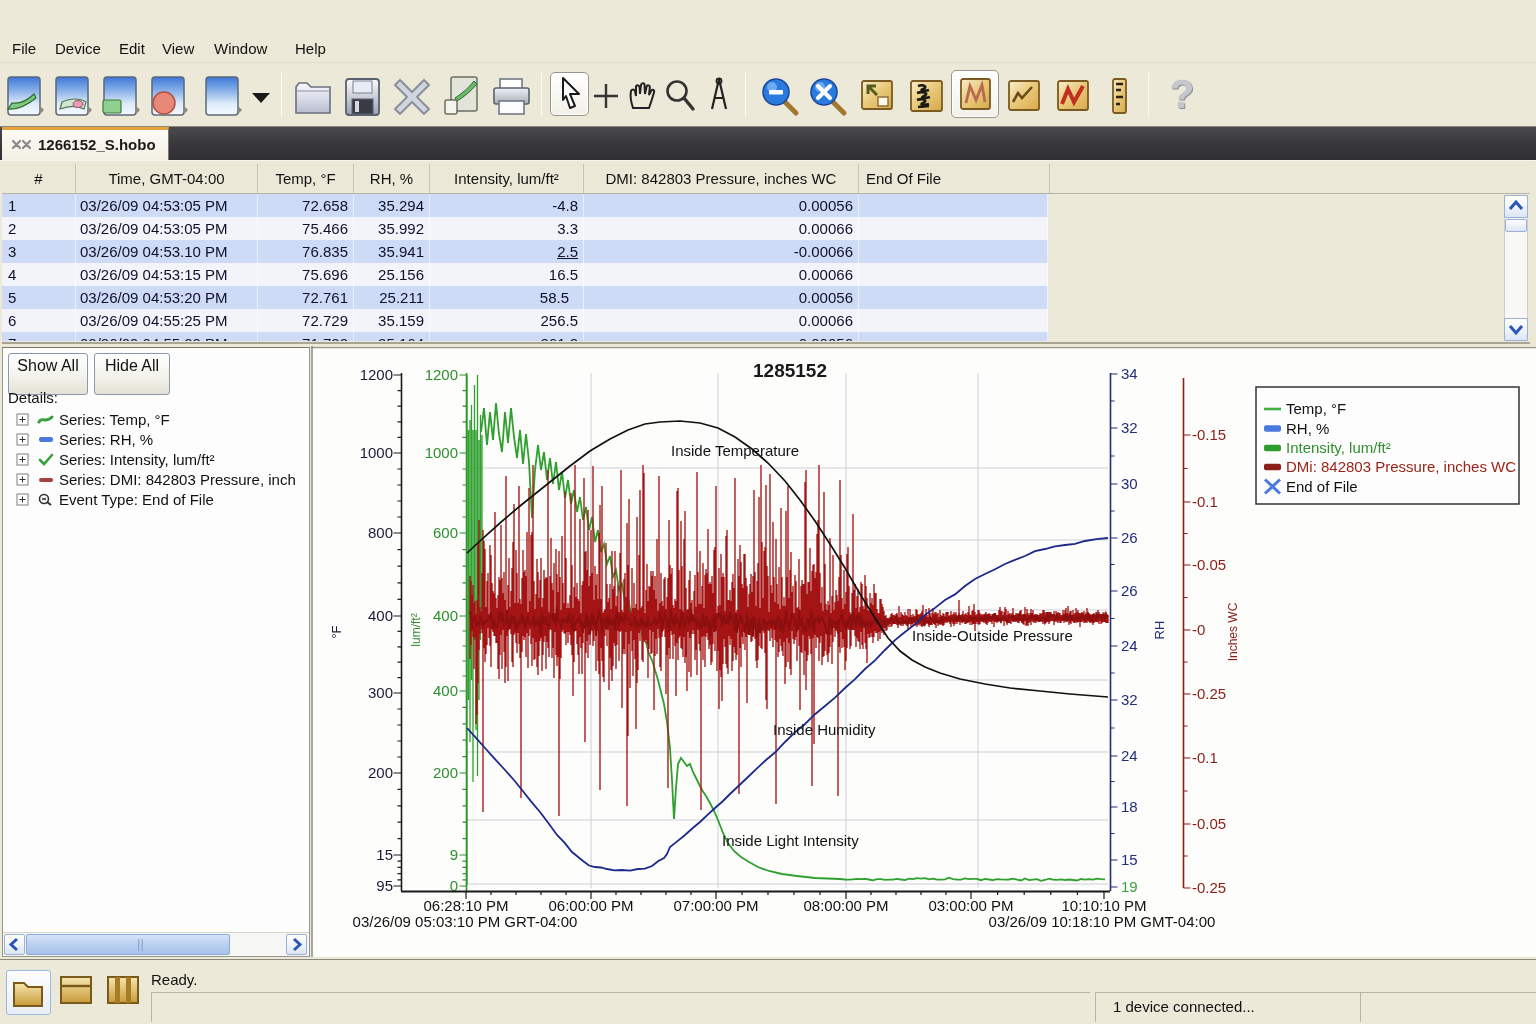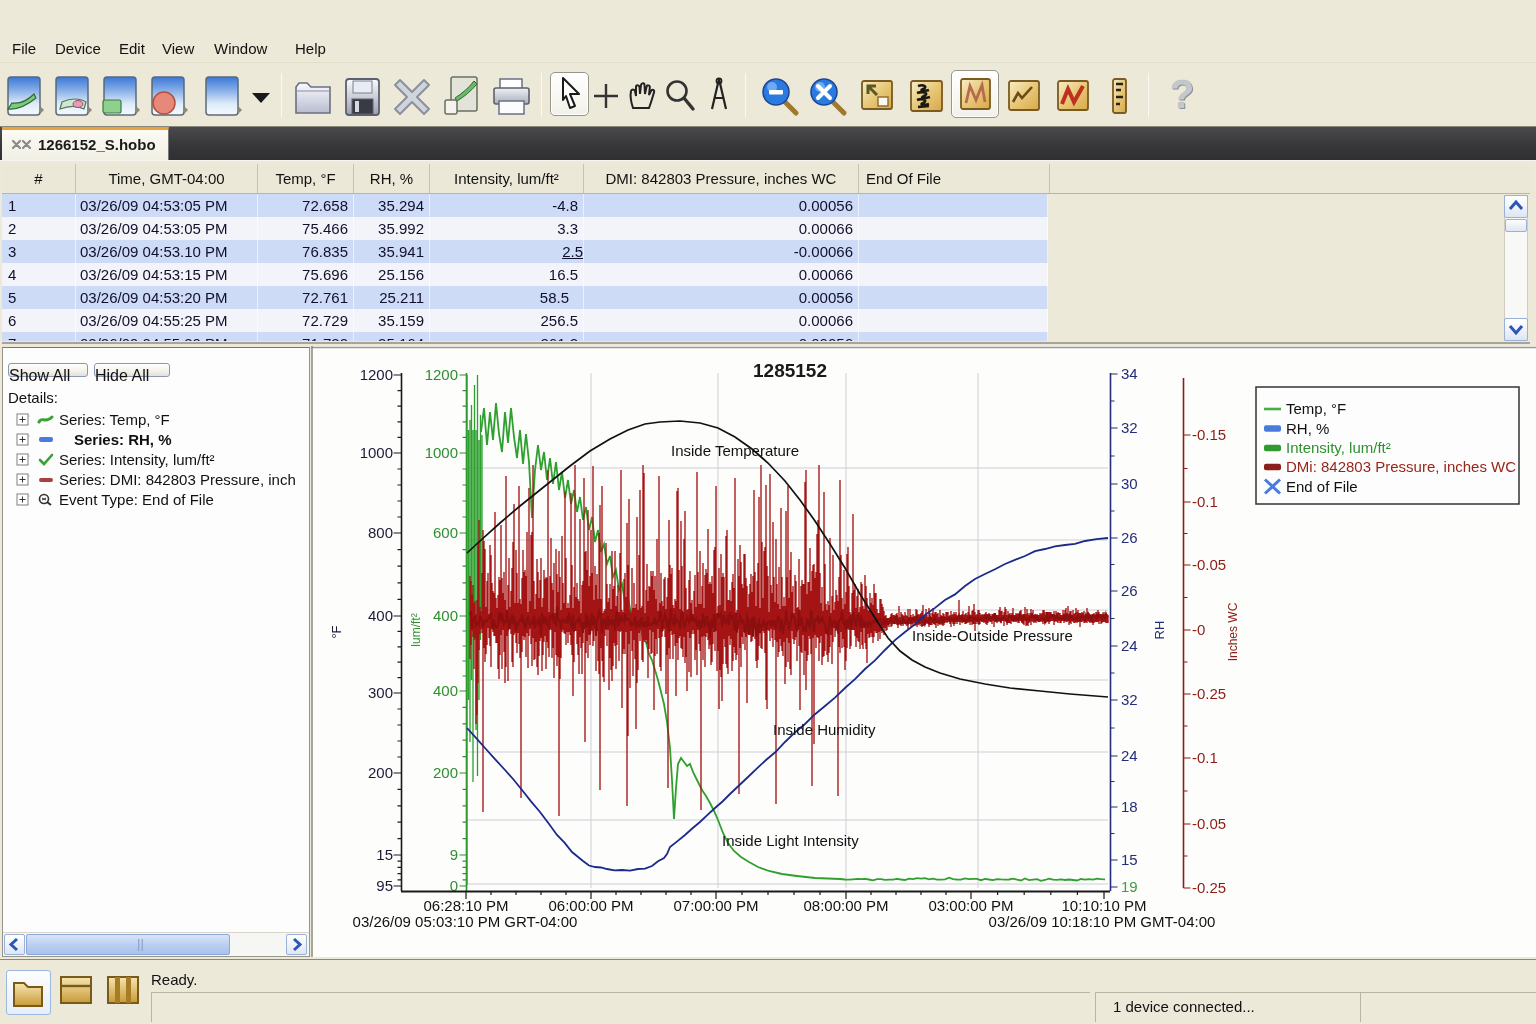--- a/index.html
+++ b/index.html
@@ -25,21 +25,21 @@
 #tablewrap{left:0;top:160px;width:1536px;height:185px;background:#ece9d8;border-top:1px solid #f6f5ee;}
 .hdrcell{position:absolute;top:3px;height:29px;background:#ebe8d7;border-right:1px solid #c6c3b2;font-size:15px;color:#111;text-align:center;line-height:29px;}
 .row{position:absolute;left:2px;width:1046px;height:23px;font-size:15px;color:#10102c;line-height:23px;}
 .rb{background:#cedbf6;}
 .rw{background:#f3f4fa;}
 .cell{position:absolute;top:0;height:23px;border-right:1px solid rgba(255,255,255,0.55);}
 
 .sbtn{position:absolute;background:linear-gradient(#ffffff,#eef2f8 55%,#dce6f4);border:1px solid #9ab0d8;border-radius:2px;color:#2a56b8;font-weight:bold;text-align:center;}
 
 #panel{left:2px;top:347px;width:308px;height:610px;background:#fdfdfd;border:1px solid #9a98888c;border:1px solid #98968a;border-top:1px solid #7a786c;}
-.btn{position:absolute;top:15px;height:14px;background:linear-gradient(#ffffff,#f2f1ea 60%,#e4e2d6);border:1px solid #8a98b0;border-radius:3px;font-size:16px;color:#111;line-height:24px;}
+.btn{position:absolute;top:5px;height:42px;background:linear-gradient(#ffffff,#f2f1ea 60%,#e4e2d6);border:1px solid #8a98b0;border-radius:3px;font-size:16px;color:#111;text-align:center;line-height:24px;}
 .treetxt{position:absolute;font-size:15px;color:#111;}
 
 #status{left:0;top:959px;width:1536px;height:65px;background:#ece9d8;border-top:1px solid #8a887a;}
 </style></head><body>
 <div id="page">
 <div id="menu" class="abs">
 <span style="left:12px">File</span>
 <span style="left:55px">Device</span>
 <span style="left:119px">Edit</span>
 <span style="left:162px">View</span>
@@ -294,21 +294,21 @@
 <div class="cell" style="left:352px;width:76px;text-align:right;padding-right:5px;">35.992</div>
 <div class="cell" style="left:428px;width:154px;text-align:right;padding-right:5px;">3.3</div>
 <div class="cell" style="left:582px;width:275px;text-align:right;padding-right:5px;">0.00066</div>
 <div class="cell" style="left:857px;width:189px;padding-left:0px;"></div>
 </div>
 <div class="row rb" style="top:79px;height:23px;">
 <div class="cell" style="left:0px;width:74px;padding-left:6px;">3</div>
 <div class="cell" style="left:74px;width:182px;padding-left:4px;">03/26/09 04:53.10 PM</div>
 <div class="cell" style="left:256px;width:96px;text-align:right;padding-right:5px;">76.835</div>
 <div class="cell" style="left:352px;width:76px;text-align:right;padding-right:5px;">35.941</div>
-<div class="cell" style="left:428px;width:154px;text-align:right;text-decoration:underline;">2.5</div>
+<div class="cell" style="left:428px;width:154px;text-align:right;padding-right:5px;text-decoration:underline;">2.5</div>
 <div class="cell" style="left:582px;width:275px;text-align:right;padding-right:5px;">-0.00066</div>
 <div class="cell" style="left:857px;width:189px;padding-left:0px;"></div>
 </div>
 <div class="row rw" style="top:102px;height:23px;">
 <div class="cell" style="left:0px;width:74px;padding-left:6px;">4</div>
 <div class="cell" style="left:74px;width:182px;padding-left:4px;">03/26/09 04:53:15 PM</div>
 <div class="cell" style="left:256px;width:96px;text-align:right;padding-right:5px;">75.696</div>
 <div class="cell" style="left:352px;width:76px;text-align:right;padding-right:5px;">25.156</div>
 <div class="cell" style="left:428px;width:154px;text-align:right;padding-right:5px;">16.5</div>
 <div class="cell" style="left:582px;width:275px;text-align:right;padding-right:5px;">0.00066</div>
@@ -365,21 +365,21 @@
       </svg>
 <span class="treetxt" style="left:56px;top:63px;white-space:nowrap;">Series: Temp, °F</span>
 <svg class="abs" style="left:13px;top:85px" width="14" height="14">
         <rect x="1" y="1" width="11" height="11" fill="#fff" stroke="#808080"></rect>
         <path d="M3.5 6.5 L9.5 6.5 M6.5 3.5 L6.5 9.5" stroke="#333" stroke-width="1"></path>
         <path d="M12 3 L13.5 3" stroke="#aaa"></path>
       </svg>
 <svg class="abs" style="left:34px;top:84px" width="17" height="15">
         <rect x="2" y="5" width="14" height="5" rx="2" fill="#4a7adf"></rect>
       </svg>
-<span class="treetxt" style="left:71px;top:83px;white-space:nowrap;font-weight:bold;">Series: RH, %</span>
+<span class="treetxt" style="left:56px;top:83px;white-space:nowrap;">Series: RH, %</span>
 <svg class="abs" style="left:13px;top:105px" width="14" height="14">
         <rect x="1" y="1" width="11" height="11" fill="#fff" stroke="#808080"></rect>
         <path d="M3.5 6.5 L9.5 6.5 M6.5 3.5 L6.5 9.5" stroke="#333" stroke-width="1"></path>
         <path d="M12 3 L13.5 3" stroke="#aaa"></path>
       </svg>
 <svg class="abs" style="left:34px;top:104px" width="17" height="15">
         <path d="M3 8 L7 12 L15 3" fill="none" stroke="#3aa03a" stroke-width="2.6" stroke-linecap="round"></path>
       </svg>
 <span class="treetxt" style="left:56px;top:103px;white-space:nowrap;">Series: Intensity, lum/ft²</span>
 <svg class="abs" style="left:13px;top:125px" width="14" height="14">

